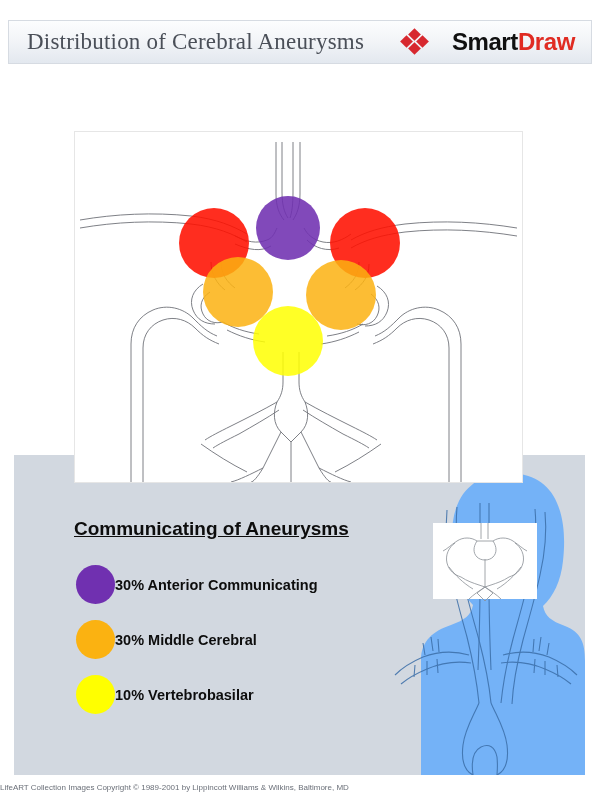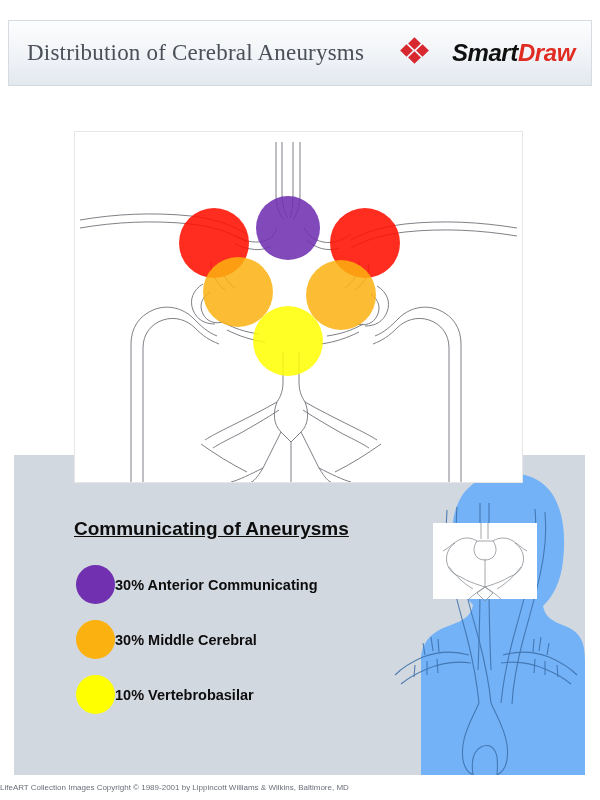--- a/index.html
+++ b/index.html
@@ -14,21 +14,21 @@
     overflow: hidden;
     position: relative;
   }
 
   
   .header-band {
     position: absolute;
     left: 8px;
     top: 20px;
     width: 584px;
-    height: 66px;
+    height: 44px;
     background: linear-gradient(to bottom, #fcfdfe 0%, #f3f5f8 45%, #e3e8ef 100%);
     border: 1px solid #d6dbe2;
     box-sizing: border-box;
     display: flex;
     align-items: center;
   }
   .page-title {
     position: absolute;
     left: 18px;
     top: 50%;
@@ -38,22 +38,22 @@
     color: #4a4f58;
     letter-spacing: 0.2px;
     white-space: nowrap;
   }
   .brand {
     position: absolute;
     right: 16px;
     top: 50%;
     transform: translateY(-50%);
     display: flex;
+    align-items: center;
     gap: 24px;
-    font-style: italic;
   }
   .brand-mark {
     width: 26px;
     height: 24px;
     position: relative;
     flex: none;
   }
   .brand-mark i {
     position: absolute;
     width: 9px;

